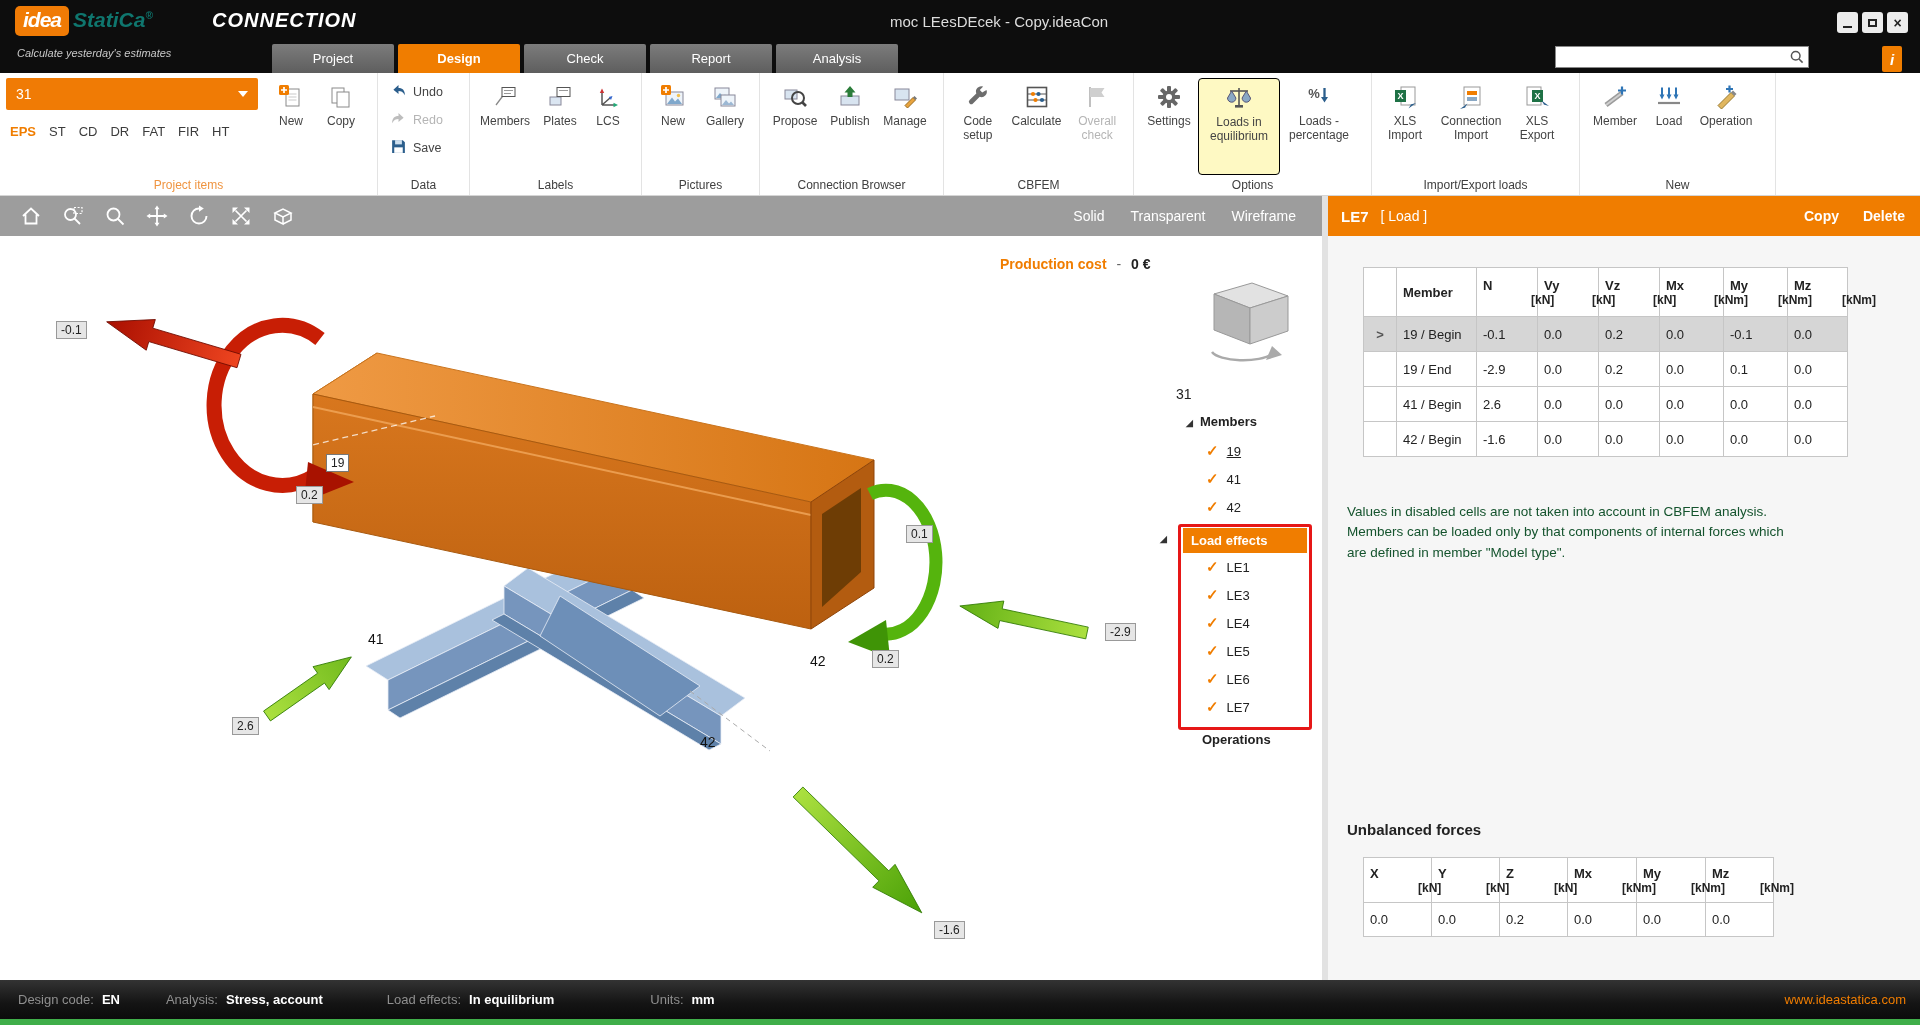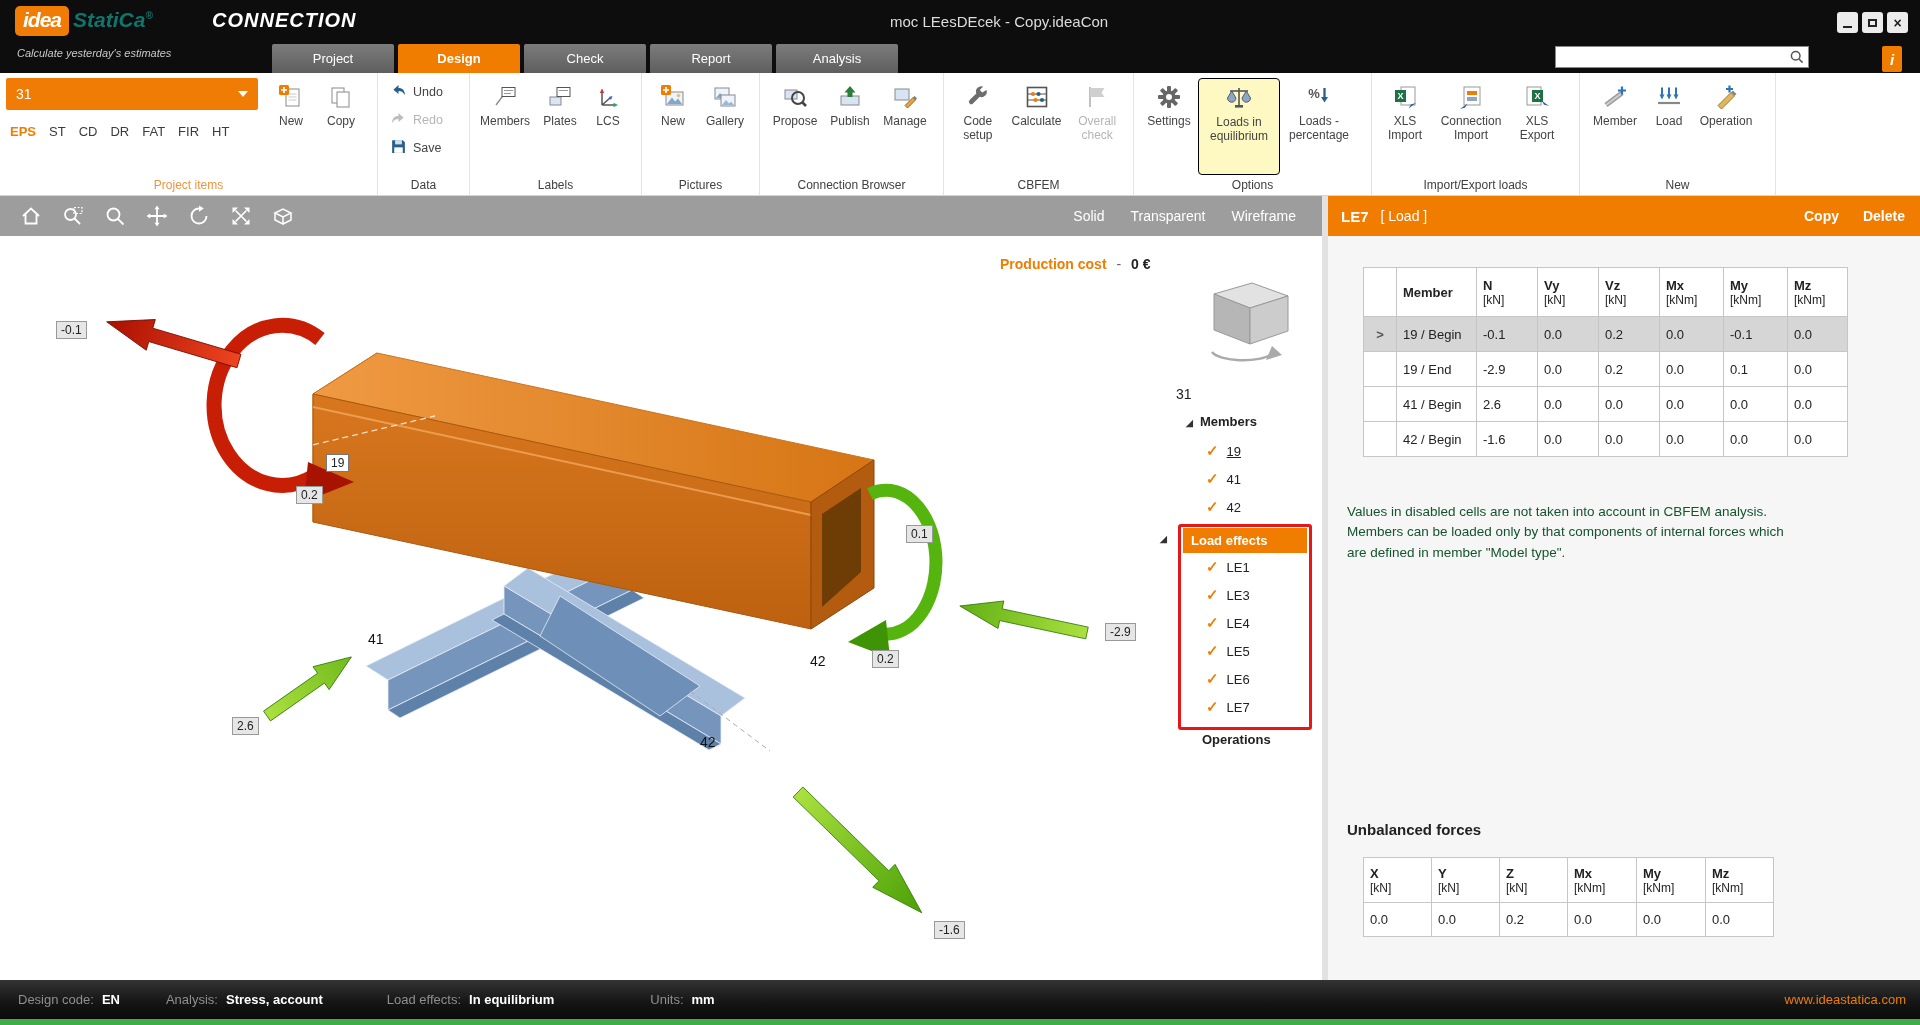--- a/index.html
+++ b/index.html
@@ -82,21 +82,21 @@
   .le-box { position:absolute; left:1178px; top:288px; width:134px; height:206px; border:3px solid #e61717; border-radius:3px; }
   .le-header { position:absolute; left:1183px; top:292px; width:124px; height:25px; background:#f07d00; color:#fff; font-weight:bold; font-size:13px; line-height:25px; padding-left:8px; }
 
   .splitter { position:absolute; left:1322px; top:196px; width:6px; height:784px; background:#e2e2e2; }
 
   
   .right-panel { position:absolute; left:1328px; top:236px; width:592px; height:744px; background:#f6f6f6; }
   table.dtab { border-collapse:collapse; table-layout:fixed; background:#fff; }
   .dtab td, .dtab th { border:1px solid #c6c6c6; font-size:13px; padding:2px 6px; text-align:left; vertical-align:middle; color:#222; font-weight:normal; }
   .dtab .tname { font-weight:bold; font-size:13px; }
-  .dtab .tunit { font-weight:normal; font-size:12px; }
+  .dtab .tunit { font-weight:bold; font-size:12px;margin-left:48px; }
   .ltable { position:absolute; left:35px; top:31px; width:484px; }
   .ltable tr.hdr { height:49px; }
   .ltable tr.row { height:35px; }
   .ltable tr.sel td { background:#d6d6d6; }
   .selcell { text-align:center !important; font-weight:bold !important; color:#555 !important; }
   .panel-note { position:absolute; left:19px; top:266px; width:440px; font-size:13.5px; color:#14532d; line-height:1.5; }
   .unb-title { position:absolute; left:19px; top:585px; font-size:15px; font-weight:bold; color:#222; }
   .utable { position:absolute; left:35px; top:621px; width:410px; }
   .utable tr.hdr { height:45px; }
   .utable tr.row { height:34px; }

